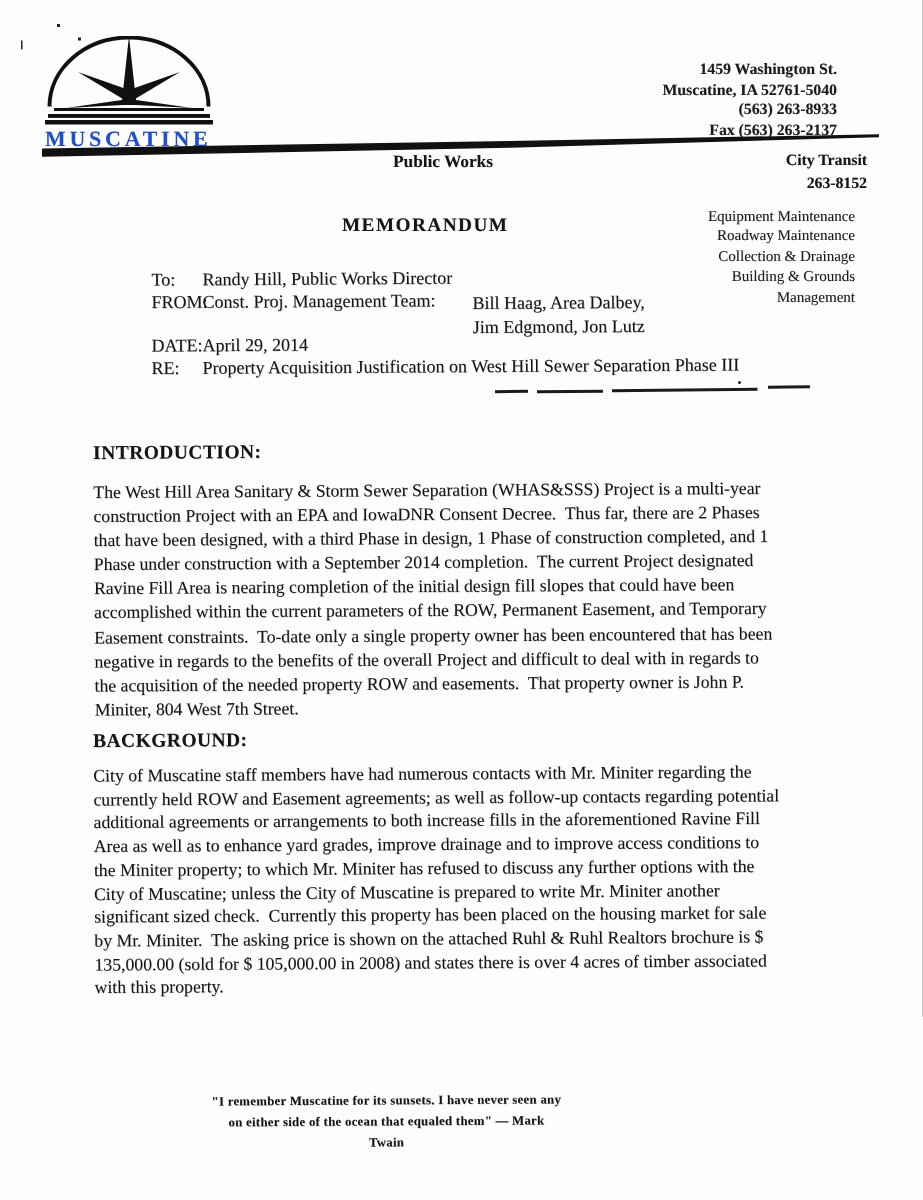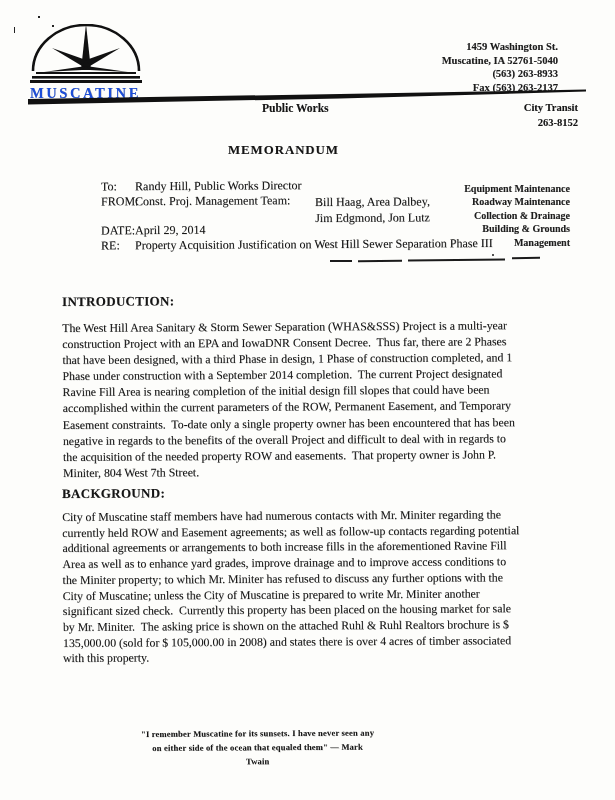--- a/index.html
+++ b/index.html
@@ -23,21 +23,21 @@
     font-size:10.5px; font-weight:bold; line-height:13.6px; color:#1c1c1c;
   }
   .divider-svg { position:absolute; left:0; top:85px; }
   .dept { position:absolute; left:262px; top:102px; font-size:11.5px; font-weight:bold; }
   .transit {
     position:absolute; right:37px; top:101px; text-align:right;
     font-size:10.5px; font-weight:bold; line-height:14.5px;
   }
   .divisions {
     position:absolute; right:45px; top:138px; text-align:right;
-    font-size:10px; font-weight:bold; line-height:13.4px; color:#1d1d1d;margin-top:44px;
+    font-size:10px; font-weight:normal; line-height:13.4px; color:#1d1d1d;
   }
   .memo-title {
     position:absolute; left:205px; top:143px;
     font-size:12.8px; font-weight:600; letter-spacing:1px;margin-left:23px;
   }
 
   
   .field-row { position:absolute; left:0; width:100%; font-size:12px; }
   .field-label { position:absolute; left:65px; white-space:pre;margin-left:36px; }
   .field-value { position:absolute; left:135px; white-space:pre; }

